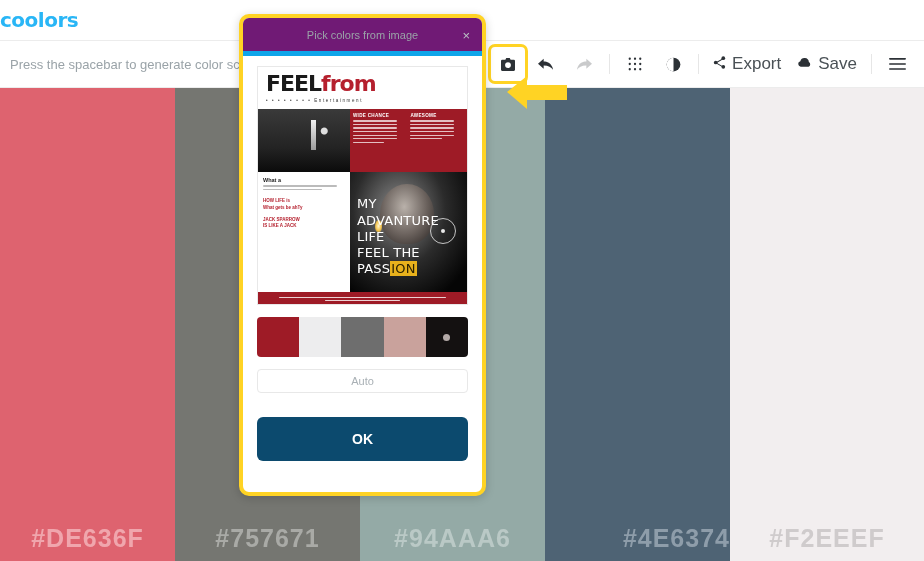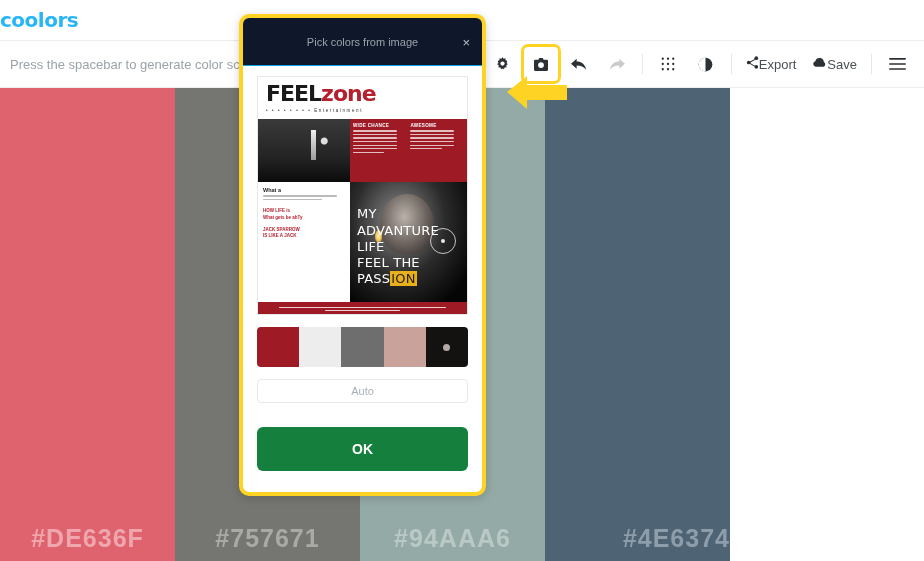--- a/index.html
+++ b/index.html
@@ -53,21 +53,21 @@
   }
   .tools { margin-left: auto; display: flex; align-items: center; height: 47px; padding-right: 8px; }
   .tbtn {
     width: 38px; height: 47px; display: flex; align-items: center; justify-content: center;
     cursor: pointer; position: relative;
   }
   .tbtn svg { display: block; }
   .tbtn.disabled { opacity: 0.25; }
   .tdiv { width: 1px; height: 20px; background: #e6e6e6; margin: 0 6px; }
   .tlabel {
-    display: flex; align-items: center; font-size: 13px;
+    display: flex; align-items: center; gap: 6px; font-size: 17px;
     color: #4a5156; padding: 0 8px; height: 47px; cursor: pointer;
   }
   .cam-highlight {
     outline: 3px solid #FFD324; border-radius: 4px;
     width: 34px; height: 34px; background: #fff;
     display: flex; align-items: center; justify-content: center;
   }
 
   
   .palette {
@@ -84,23 +84,23 @@
   
   .modal-wrap {
     position: absolute; left: 239px; top: 14px;
     width: 247px; height: 482px;
     border: 4px solid #FFD324; border-radius: 10px;
     background: #ffffff;
     box-shadow: 0 2px 10px rgba(0,0,0,0.18);
     overflow: hidden;
   }
   .modal-head {
-    position: relative; height: 48px; border-bottom: 1px solid #0ea5e9;
+    position: relative; height: 38px; border-bottom: 5px solid #0ea5e9;
     display: flex; align-items: center; justify-content: center;
-    background: #0f172a;
+    background: #701a75;
   }
   .modal-title { font-size: 11px; color: #9aa3a8; }
   .modal-close {
     position: absolute; right: 12px; top: 50%; transform: translateY(-50%);
     font-size: 13px; color: #bbc2c6; cursor: pointer; line-height: 1;
   }
   .modal-body { padding: 10px 14px 0 14px; }
 
   
   .mag {
@@ -198,21 +198,21 @@
     background: #b3a9a7;
   }
 
   .auto-btn {
     margin-top: 12px; height: 24px; border: 1px solid #e8e8e8; border-radius: 4px;
     display: flex; align-items: center; justify-content: center;
     font-size: 11px; color: #a9b0b5; cursor: pointer; background: #fff; text-align: center;
   }
   .ok-btn {
     margin: 24px 0 0 0; height: 44px; border-radius: 6px;
-    background: #15803d; color: #ffffff;
+    background: #0c4a6e; color: #ffffff;
     display: flex; align-items: center; justify-content: center;
     font-size: 14px; font-weight: bold; cursor: pointer;
   }
 
   
   .anno-arrow {
     position: absolute; left: 505px; top: 72px; width: 64px; height: 48px;
   }
   .anno-box {
     position: absolute; left: 487px; top: 120px;
@@ -353,34 +353,37 @@
     </div>
     <div class="col" id="c1" style="background: rgb(117, 118, 113); width: 185px;">
       <div class="col-hex" style="color: rgb(169, 170, 166);">#757671</div>
     </div>
     <div class="col" id="c2" style="background: rgb(148, 170, 166); width: 185px;">
       <div class="col-hex" style="color: rgb(186, 201, 198);">#94AAA6</div>
     </div>
     <div class="col" id="c3" style="background: rgb(78, 99, 116); width: 185px;">
       <div class="col-hex" style="color: rgb(142, 157, 170); text-align: right;">#4E6374</div>
     </div>
+    <div class="col" id="c4" style="background: rgb(242, 238, 239); width: 194px;">
+      <div class="col-hex" style="color: rgb(207, 203, 204);">#F2EEEF</div>
+    </div>
   </div>
 
   <div class="modal-wrap">
     <div class="modal-head">
       <div class="modal-title">Pick colors from image</div>
       <div class="modal-close">×</div>
     </div>
 
     <div class="modal-body">
 
       <div class="mag">
         <div class="mag-head">
           <div class="mag-title">
-            <span class="a">FEEL</span><span class="b">zone</span>
+            <span class="a">FEEL</span><span class="b">from</span>
           </div>
           <div class="mag-sub">• • • • • • • • Entertainment</div>
         </div>
 
         <div class="mag-row1">
           <div class="mag-photo1"></div>
           <div class="mag-red">
             <div class="mag-redcol">
               <div class="mag-redh">WIDE CHANCE</div>
               <div class="mag-line m"></div>

